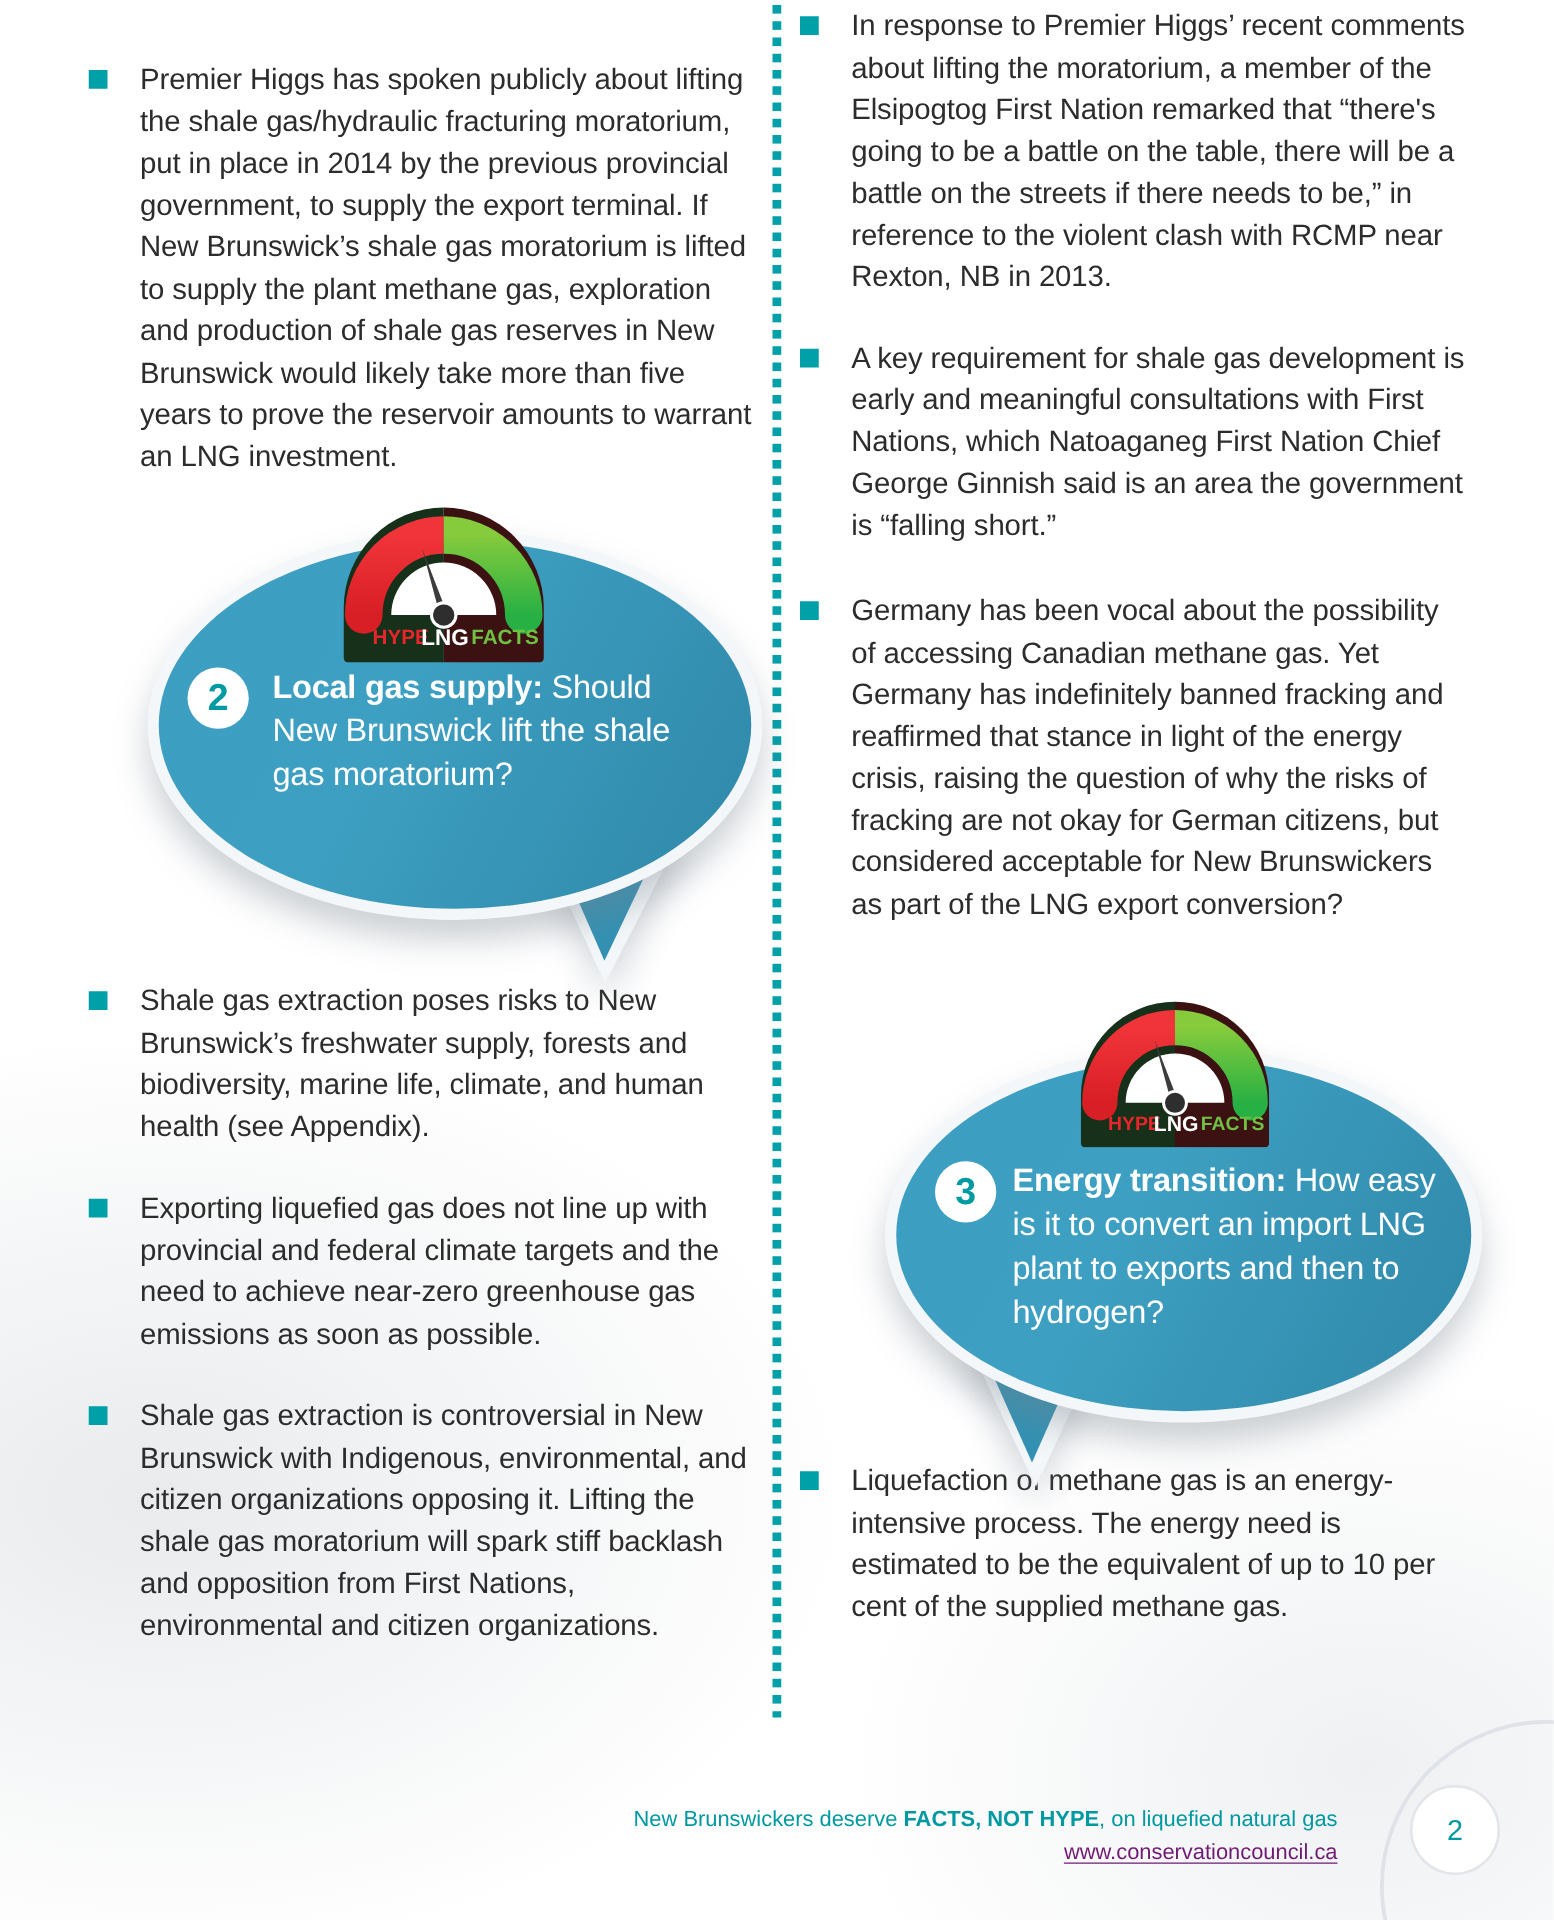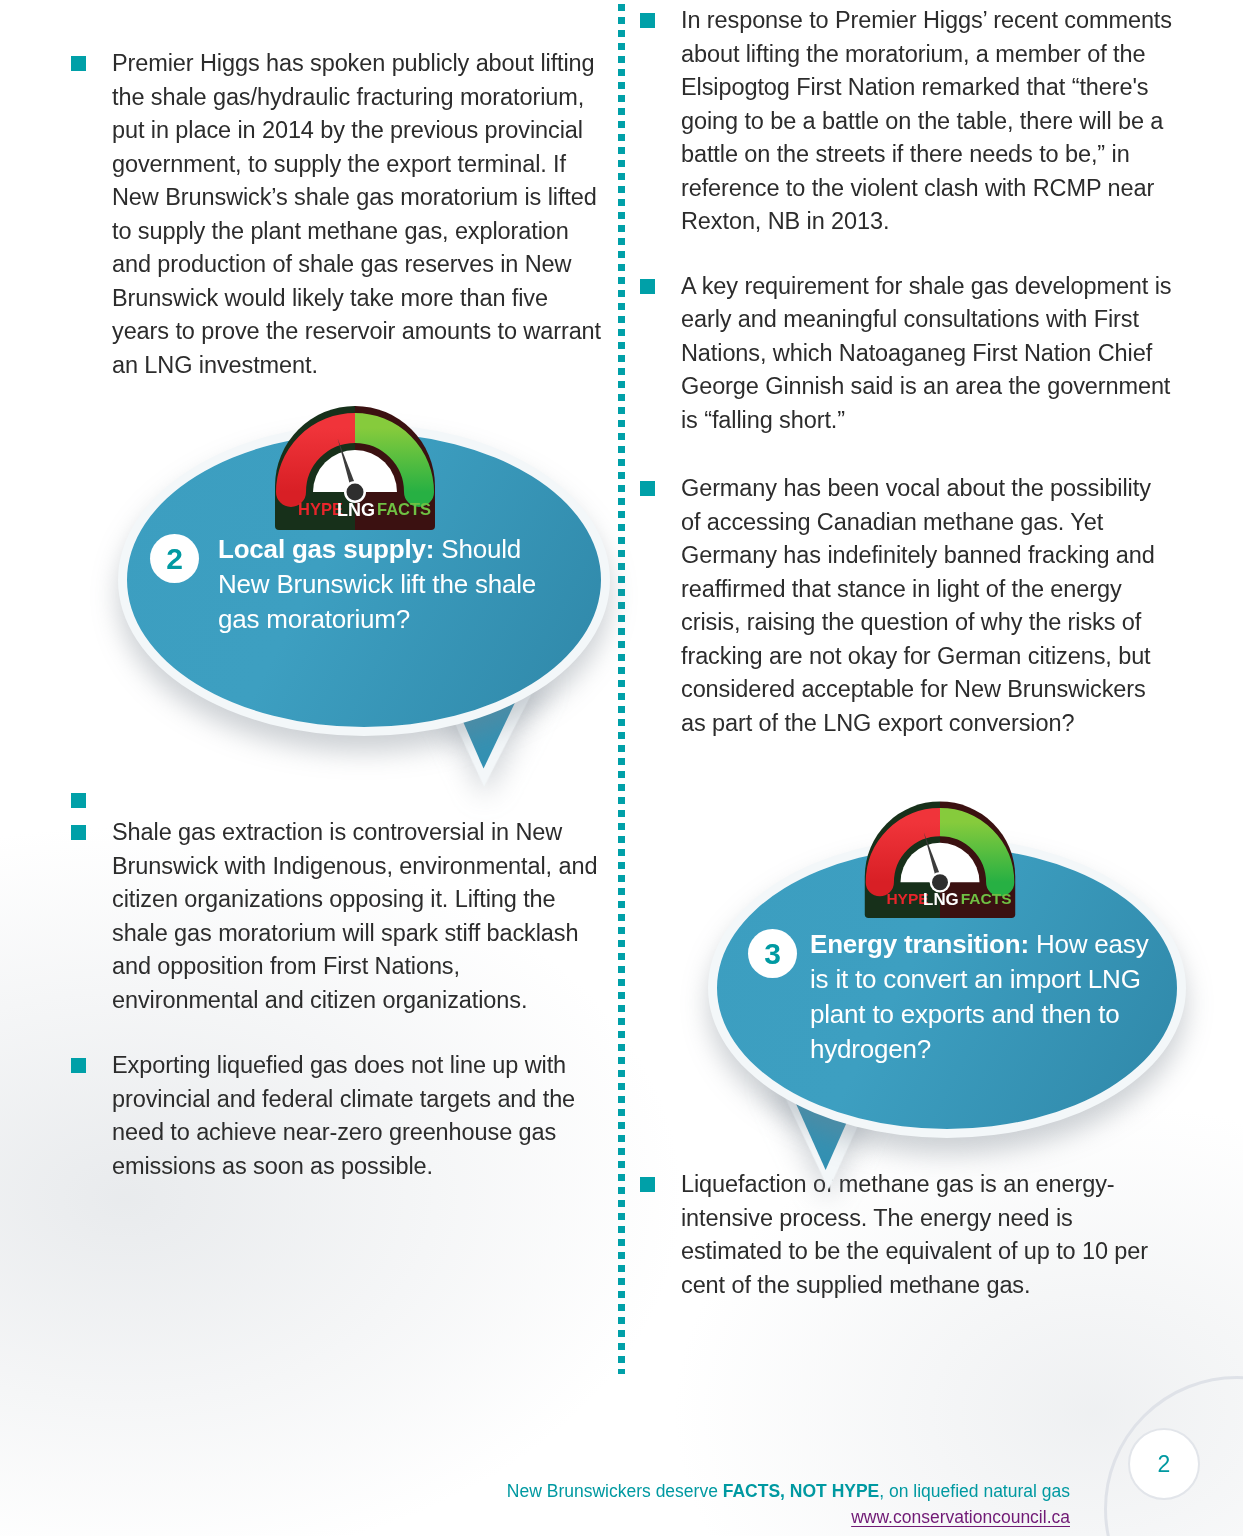--- a/index.html
+++ b/index.html
@@ -128,21 +128,20 @@
 
   
   .footer{
     position:absolute; left:0; top:1442px; width:1100px;
     text-align:right;
     font-size:17.5px;
     line-height:26px;
     color:#0099a1;
     padding-right:30px;
     box-sizing:border-box;
-    margin-top:36px;
   }
   .footer b{ font-weight:bold; }
   .footer .url{ color:#701a75; text-decoration:underline; text-underline-offset:3px; cursor:pointer; }
 
   .page-arc{
     position:absolute; left:1104px; top:1376px;
     width:260px; height:260px;
     border:3px solid #dfe2e8;
     border-radius:50%;
     background:transparent;
@@ -167,30 +166,31 @@
 <div class="col col-left">
   <div class="bullet" style="margin-top:4px;">
     <span class="sq"></span>
     <span>Premier Higgs has <span class="lnk">spoken publicly</span> about lifting the shale gas/hydraulic fracturing <span class="lnk">moratorium</span>, put in place in <span class="lnk">2014</span> by the previous provincial government, to supply the export terminal. If New Brunswick’s shale gas moratorium is lifted to supply the plant methane gas, exploration and production of shale gas reserves in New Brunswick would likely take more than <span class="lnk">five years to prove the reservoir amounts to warrant an LNG investment</span>.</span>
   </div>
 
   <div style="height:372px"></div>
 
   <div class="bullet">
     <span class="sq"></span>
+    <span>Shale gas extraction poses <span class="lnk">risks</span> to New Brunswick’s freshwater supply, forests and biodiversity, marine life, climate, and human health (see Appendix).</span>
   </div>
 
   <div class="bullet" style="margin-top:32px;">
     <span class="sq"></span>
+    <span>Exporting liquefied gas does not line up with <span class="lnk">provincial</span> and <span class="lnk">federal</span> climate targets and the need to achieve near-zero greenhouse gas emissions as soon as possible.</span>
+  </div>
+
+  <div class="bullet" style="margin-top:32px;">
+    <span class="sq"></span>
     <span>Shale gas extraction is controversial in New Brunswick with <span class="lnk">Indigenous</span>, <span class="lnk">environmental</span>, and <span class="lnk">citizen</span> organizations opposing it. Lifting the shale gas moratorium will spark stiff backlash and opposition from First Nations, environmental and citizen organizations.</span>
-  </div>
-
-  <div class="bullet" style="margin-top:32px;">
-    <span class="sq"></span>
-    <span>Exporting liquefied gas does not line up with <span class="lnk">provincial</span> and <span class="lnk">federal</span> climate targets and the need to achieve near-zero greenhouse gas emissions as soon as possible.</span>
   </div>
 </div>
 
 <div class="col col-right">
   <div class="bullet" style="margin-top:4px;">
     <span class="sq"></span>
     <span>In response to Premier Higgs’ recent comments about lifting the moratorium, a member of the Elsipogtog First Nation <span class="lnk">remarked</span> that “there's going to be a battle on the table, there will be a battle on the streets if there needs to be,” in reference to the violent clash with RCMP near Rexton, NB in 2013.</span>
   </div>
 
   <div class="bullet" style="margin-top:31px;">

